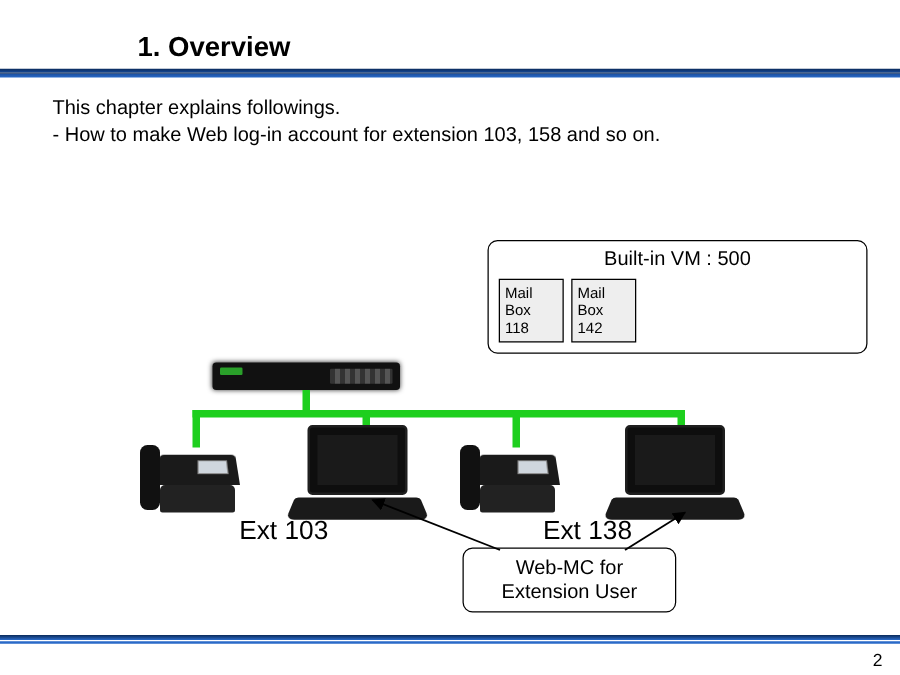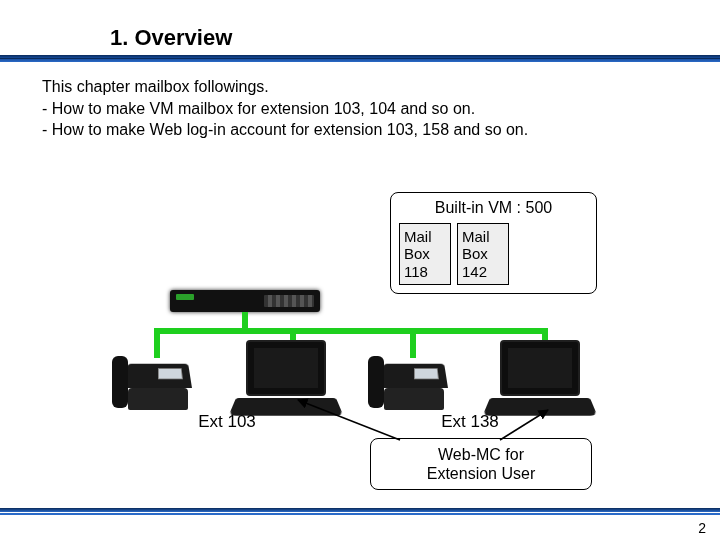--- a/index.html
+++ b/index.html
@@ -33,41 +33,41 @@
   .intro {
     padding: 14px 0 0 42px;
     font-size: 16px;
     line-height: 1.35;
     color: #000;
   }
   .vm-box {
     position: absolute;
     left: 390px;
     top: 192px;
-    width: 207px;
+    width: 304px;
     border: 1.5px solid #000;
     border-radius: 8px;
     padding: 6px 8px 8px 8px;
     background: #fff;
   }
   .vm-title {
     font-size: 16px;
     text-align: center;
     margin-bottom: 6px;
   }
   .mailboxes {
     display: flex;
     gap: 6px;
   }
   .mailbox {
     border: 1px solid #000;
     background: #eee;
     width: 52px;
     padding: 4px 4px;
-    font-size: 15px;
+    font-size: 12px;
     line-height: 1.15;
   }
   .device {
     position: absolute;
     left: 170px;
     top: 290px;
     width: 150px;
     height: 22px;
     background: #111;
     border-radius: 3px;
@@ -157,30 +157,30 @@
     position: absolute;
     bottom: 0; left: 0;
     width: 100px; height: 22px;
     background: #1a1a1a;
     border-radius: 3px 3px 6px 6px;
     transform: perspective(120px) rotateX(45deg);
     transform-origin: top;
   }
   .ext-label {
     position: absolute;
-    font-size: 17px;
+    font-size: 21px;
     color: #000;
     text-align: center;
     line-height: 1.2;
   }
   .webmc-box {
     position: absolute;
     left: 370px;
     top: 438px;
-    width: 222px;
+    width: 171px;
     border: 1.5px solid #000;
     border-radius: 8px;
     background: #fff;
     padding: 6px 8px;
     text-align: center;
     font-size: 16px;
     line-height: 1.2;
   }
   .arrow-svg {
     position: absolute;
@@ -212,22 +212,21 @@
 </head>
 <body>
 
 <div class="title-area">
   <div class="title">1. Overview</div>
 </div>
 <div class="title-underline"></div>
 <div class="stripe2"></div>
 
 <div class="intro">
-  <div>This chapter mailbox followings.</div>
-  <div>- How to make VM mailbox for extension 103, 104 and so on.</div>
+  <div>This chapter explains followings.</div>
   <div>- How to make Web log-in account for extension 103, 158 and so on.</div>
 </div>
 
 <div class="vm-box">
   <div class="vm-title">Built-in VM : 500</div>
   <div class="mailboxes">
     <div class="mailbox">
       <div>Mail</div>
       <div>Box</div>
       <div>118</div>

